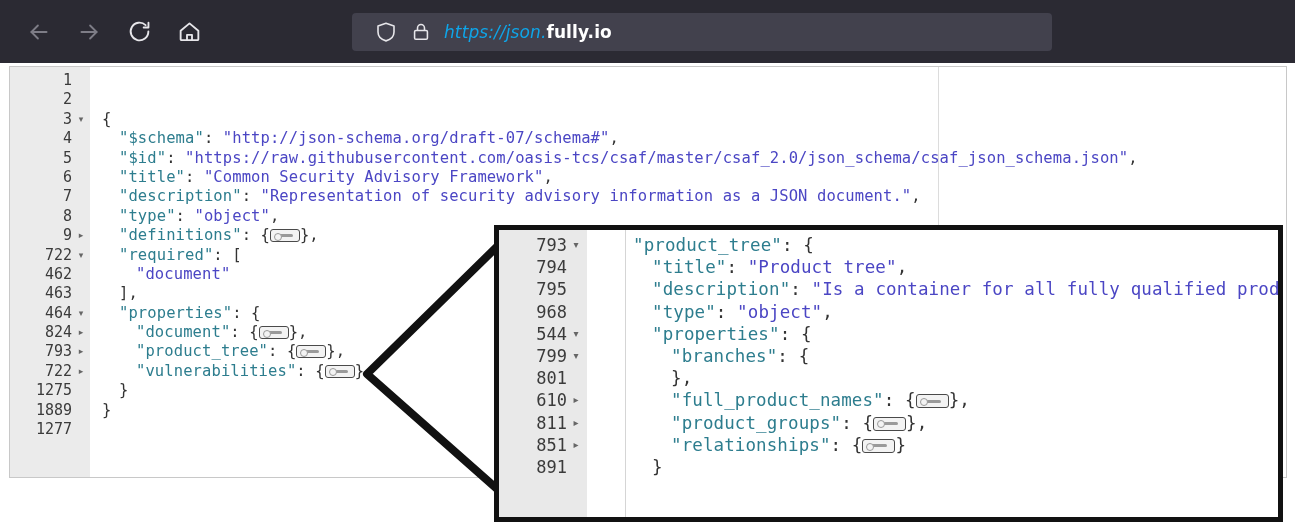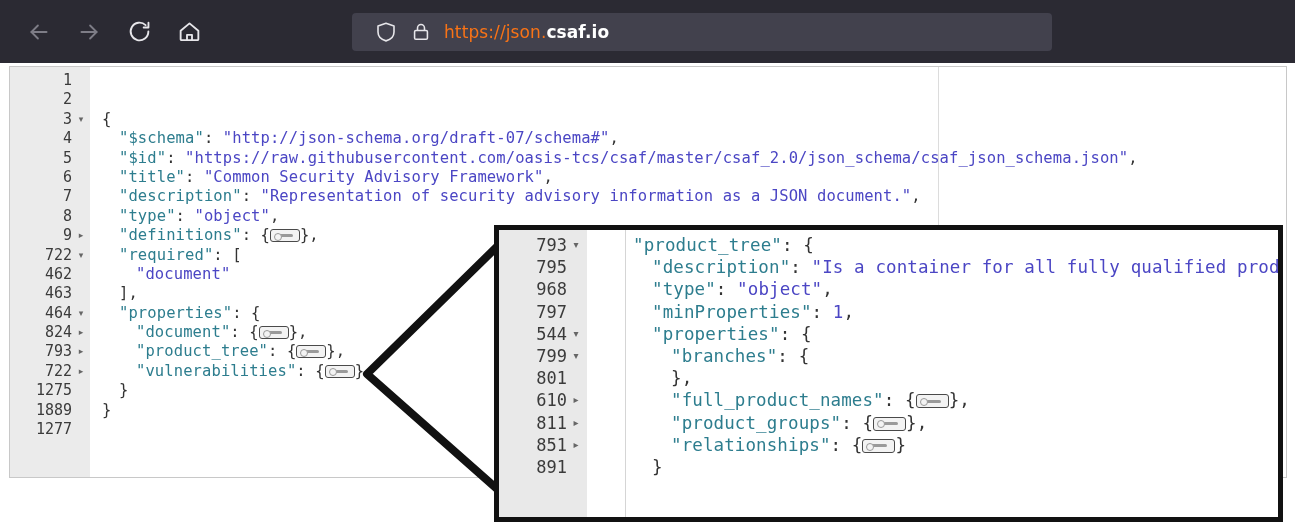--- a/index.html
+++ b/index.html
@@ -25,21 +25,21 @@
   .nav-btn svg { display: block; }
   .url-bar {
     position: absolute; left: 352px; top: 13px; width: 700px; height: 38px;
     background: #42414d; border-radius: 4px;
     display: flex; align-items: center; gap: 12px; padding-left: 22px;
   }
   .url-text {
     font-family: "DejaVu Sans", sans-serif;
     font-size: 17px; letter-spacing: .1px; white-space: nowrap;
   }
-  .url-scheme { color: #f97316; }
+  .url-scheme { color: #0ea5e9; font-style: italic; }
   .url-host { color: #ffffff; font-weight: bold; }
 
   
   .editor-panel {
     position: absolute; left: 9px; top: 66px; width: 1278px; height: 412px;
     background: #ffffff; border: 1px solid #c8c8c8; overflow: hidden;
   }
   .gutter {
     position: absolute; left: 0; top: 0; width: 80px; height: 100%;
     background: #ebebeb;
@@ -149,21 +149,21 @@
 
     <div class="url-bar">
       <svg width="24" height="24" viewBox="0 0 24 24" fill="none" stroke="#e7e6ea" stroke-width="1.6" stroke-linejoin="round">
         <path d="M12 3.2 20 6v6.1c0 4.4-3.3 7.6-8 8.8-4.7-1.2-8-4.4-8-8.8V6z"></path>
       </svg>
       <svg width="22" height="22" viewBox="0 0 24 24" fill="none" stroke="#e7e6ea" stroke-width="1.7" stroke-linejoin="round">
         <rect x="5" y="10.4" width="14" height="9.6" rx="1.4"></rect>
         <path d="M8.2 10.4V7.6a3.8 3.8 0 0 1 7.6 0v2.8"></path>
       </svg>
       <div class="url-text">
-        <span class="url-scheme">https://json.</span><span class="url-host">csaf.io</span>
+        <span class="url-scheme">https://json.</span><span class="url-host">fully.io</span>
       </div>
     </div>
   </div>
 
   <div class="editor-panel">
     <div class="gutter"></div>
     <div class="ruler-line" style="left: 928px;"></div>
     <div class="code-area" id="editor-code">
         <div class="code-row">
           <span class="ln">1</span>
@@ -258,32 +258,32 @@
   <div class="inset-panel">
     <div class="inset-gutter"></div>
     <div class="inset-indent-guide"></div>
     <div class="inset-code-area" id="inset-code">
         <div class="inset-row code-row">
           <span class="ln">793</span>
           <span class="fold">▾</span>
           <span class="code" style="left: 134px;"><span class="k">"product_tree"</span><span class="p">: {</span></span>
         </div>
         <div class="inset-row code-row">
+          <span class="ln">794</span>
+          <span class="code" style="left: 153px;"><span class="k">"title"</span><span class="p">: </span><span class="s">"Product tree"</span><span class="p">,</span></span>
+        </div>
+        <div class="inset-row code-row">
           <span class="ln">795</span>
           <span class="code" style="left: 153px;"><span class="k">"description"</span><span class="p">: </span><span class="s">"Is a container for all fully qualified product</span></span>
         </div>
         <div class="inset-row code-row">
           <span class="ln">968</span>
           <span class="code" style="left: 153px;"><span class="k">"type"</span><span class="p">: </span><span class="s">"object"</span><span class="p">,</span></span>
         </div>
         <div class="inset-row code-row">
-          <span class="ln">797</span>
-          <span class="code" style="left: 153px;"><span class="k">"minProperties"</span><span class="p">: </span><span class="n">1</span><span class="p">,</span></span>
-        </div>
-        <div class="inset-row code-row">
           <span class="ln">544</span>
           <span class="fold">▾</span>
           <span class="code" style="left: 153px;"><span class="k">"properties"</span><span class="p">: {</span></span>
         </div>
         <div class="inset-row code-row">
           <span class="ln">799</span>
           <span class="fold">▾</span>
           <span class="code" style="left: 172px;"><span class="k">"branches"</span><span class="p">: {</span></span>
         </div>
         <div class="inset-row code-row">

